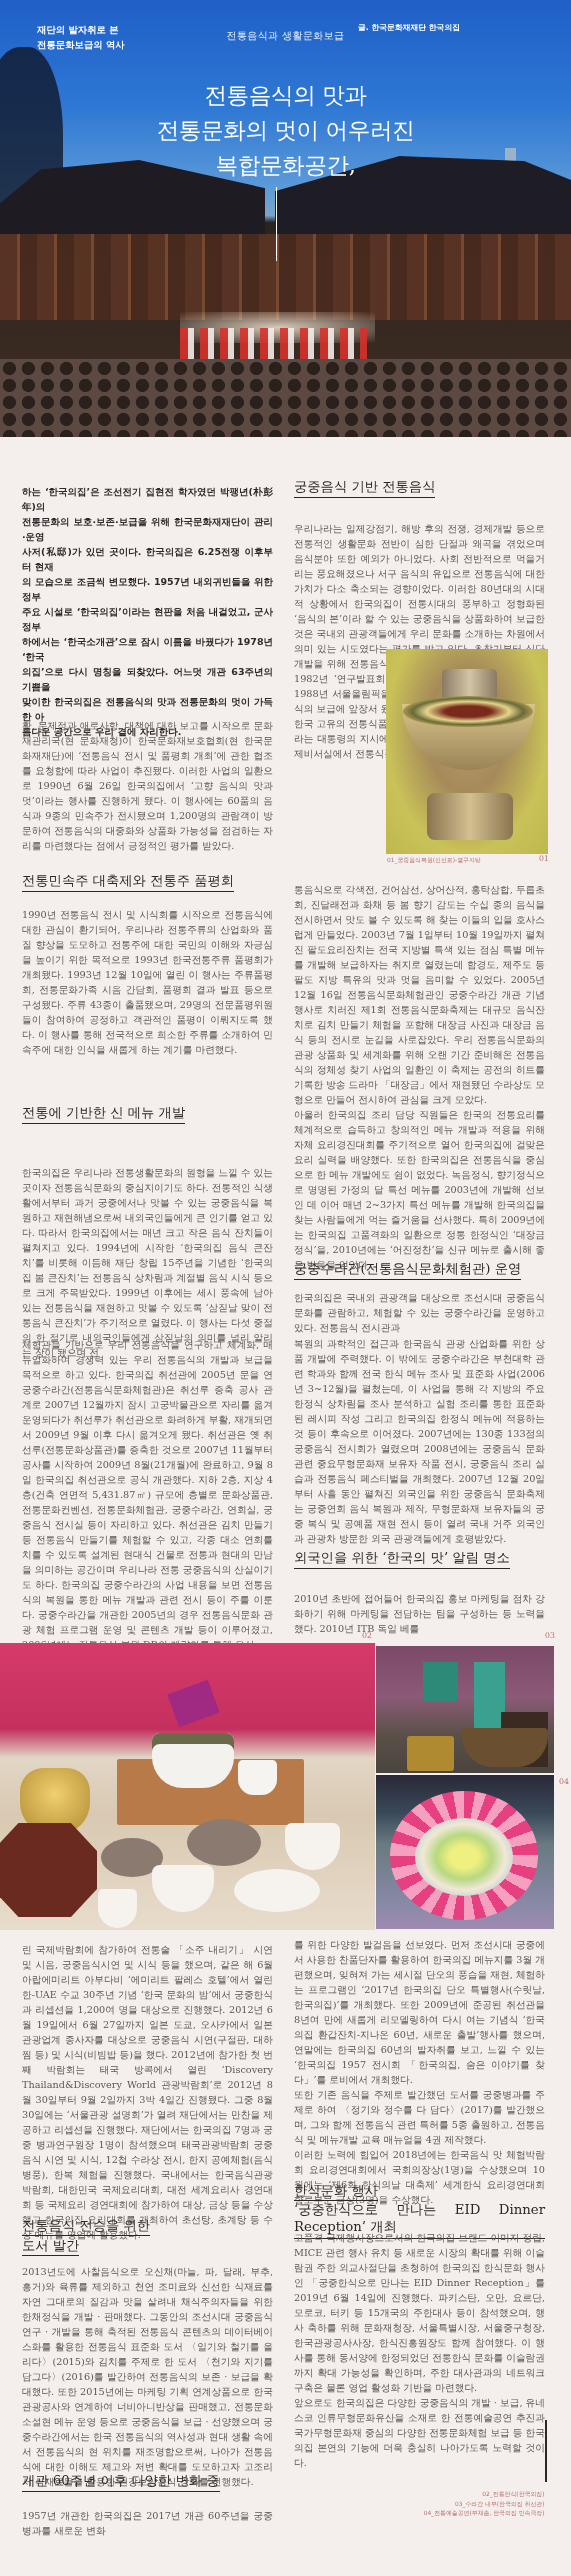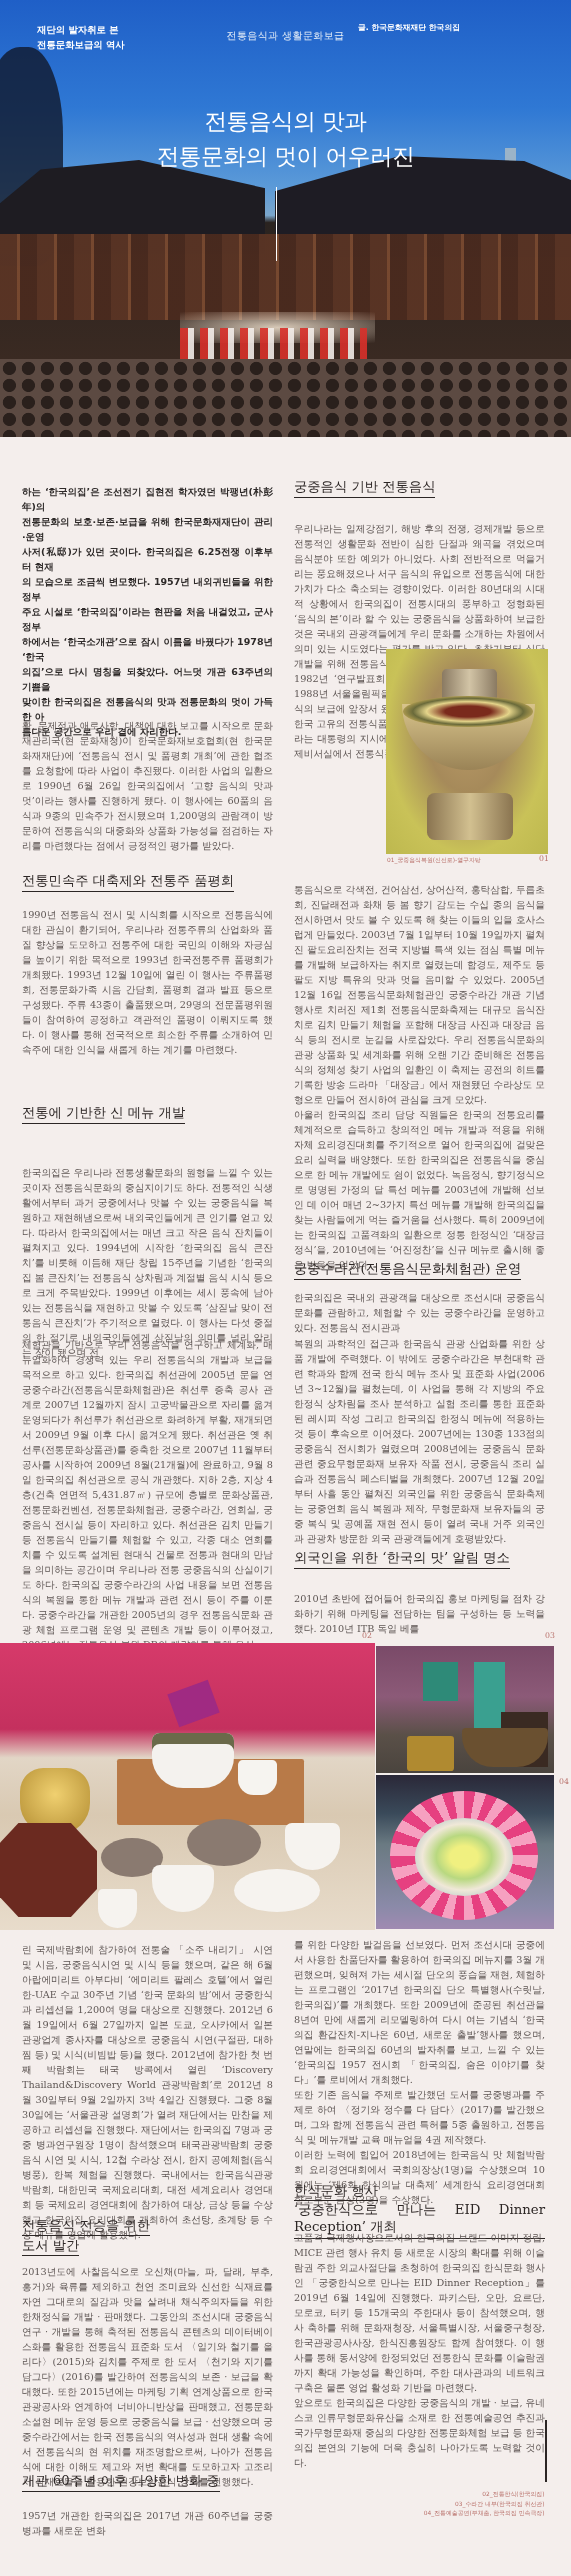--- a/index.html
+++ b/index.html
@@ -20,21 +20,21 @@
     background: repeating-linear-gradient(90deg, #d8302a 0 7.8px, #f2ece8 7.8px 14px, transparent 14px 20px); opacity: .9; }
   .hero .tree-left { position: absolute; left: -23.4px; top: 47px; width: 86px; height: 219px; background: #10182a; border-radius: 50% 40% 30% 30%; opacity: .8; }
   .hero .tower { position: absolute; right: 55px; top: 148px; width: 11px; height: 39px; background: #9ab3c8; }
 
   .hero-photo-ext { position: absolute; left: 0; top: 359px; width: 571px; height: 78px; overflow: hidden;
     background: radial-gradient(circle at 9.4px 9.4px, #2a201c 6.2px, #5c4a42 7px) 0 0 / 19px 17px; }
 
   .kicker { position: absolute; left: 37px; top: 22px; font-family: "DejaVu Sans", sans-serif; font-weight: bold; font-size: 9.4px; line-height: 15px; color: #fff; }
   .section-tag { position: absolute; left: 0; width: 571px; top: 22px; text-align: center; font-size: 10px; color: #e6eef8; letter-spacing: 0.4px; margin-top: 7px; }
   .author { position: absolute; right: 111px; top: 22px; font-family: "DejaVu Sans", sans-serif; font-weight: bold; font-size: 7.8px; color: #fff; }
-  .hero-title { position: absolute; left: 0; width: 571px; top: 104px; text-align: center; font-size: 22.6px; line-height: 35px; color: #fff; font-weight: normal; letter-spacing: -0.4px; }
+  .hero-title { position: absolute; left: 0; width: 571px; top: 78px; text-align: center; font-size: 22.6px; line-height: 35px; color: #fff; font-weight: normal; letter-spacing: -0.4px; }
   .hero-rule { position: absolute; left: 276px; top: 187px; width: 0.8px; height: 74px; background: #fff; }
   .hero-name { position: absolute; left: 0; width: 571px; top: 176px; text-align: center; font-size: 33px; color: #fff; letter-spacing: 0.8px; margin-top: 23.4px; }
 
   
   .col { position: absolute; font-size: 9.7px; line-height: 15px; color: #5e5654; text-align: justify; }
   .col p { margin: 0; }
   .left { left: 22px; width: 251px; }
   .right { left: 294px; width: 251px; }
 
   .lead { font-family: "DejaVu Sans", sans-serif; font-weight: bold; color: #2e2a29; font-size: 9.5px; line-height: 15px; }
@@ -95,20 +95,21 @@
   <div class="kicker">
     <div>재단의 발자취로 본</div>
     <div>전통문화보급의 역사</div>
   </div>
   <div class="section-tag">전통음식과 생활문화보급</div>
   <div class="author">글. 한국문화재재단 한국의집</div>
 
   <h1 class="hero-title">
     <div>전통음식의 맛과</div>
     <div>전통문화의 멋이 어우러진</div>
+    <div>복합문화공간,</div>
   </h1>
   <div class="hero-rule"></div>
 </section>
 <div class="hero-photo-ext"></div>
 
 <div class="col left lead" style="top:484px">
   <p>하는 ‘한국의집’은 조선전기 집현전 학자였던 박팽년(朴彭年)의</p>
   <p>전통문화의 보호·보존·보급을 위해 한국문화재재단이 관리·운영</p>
   <p>사저(私邸)가 있던 곳이다. 한국의집은 6.25전쟁 이후부터 현재</p>
   <p>의 모습으로 조금씩 변모했다. 1957년 내외귀빈들을 위한 정부</p>

